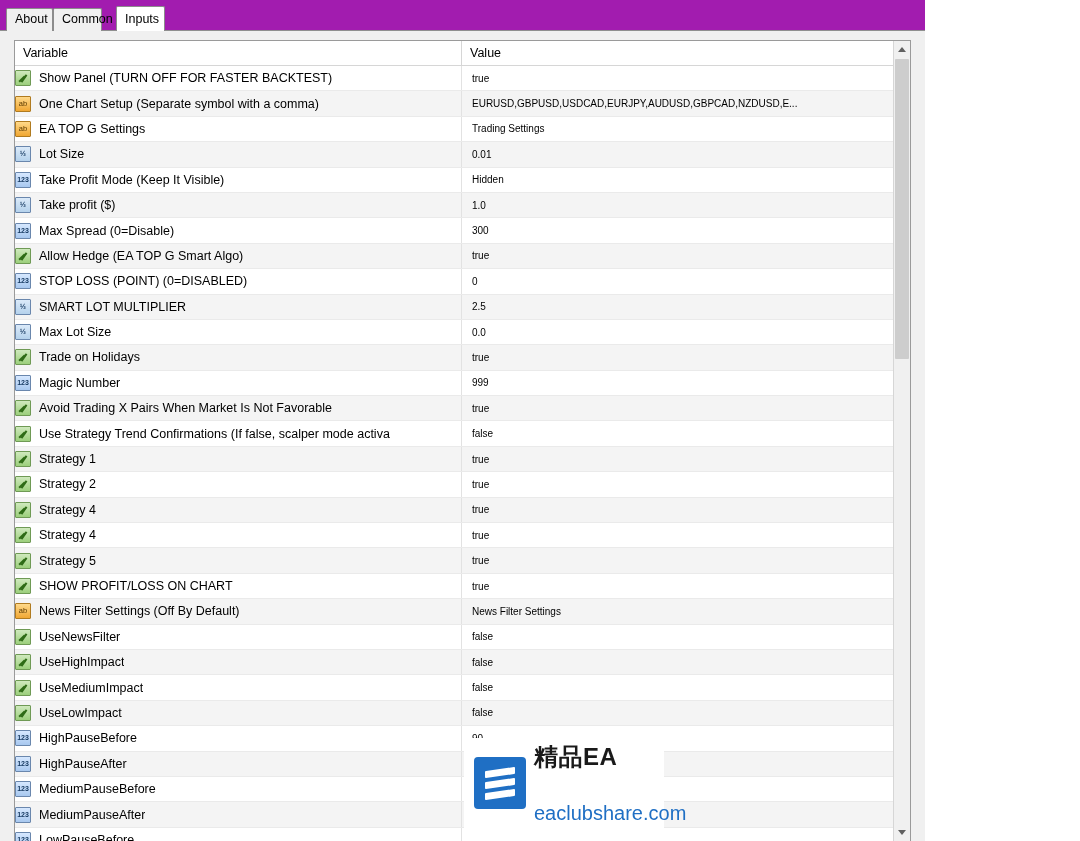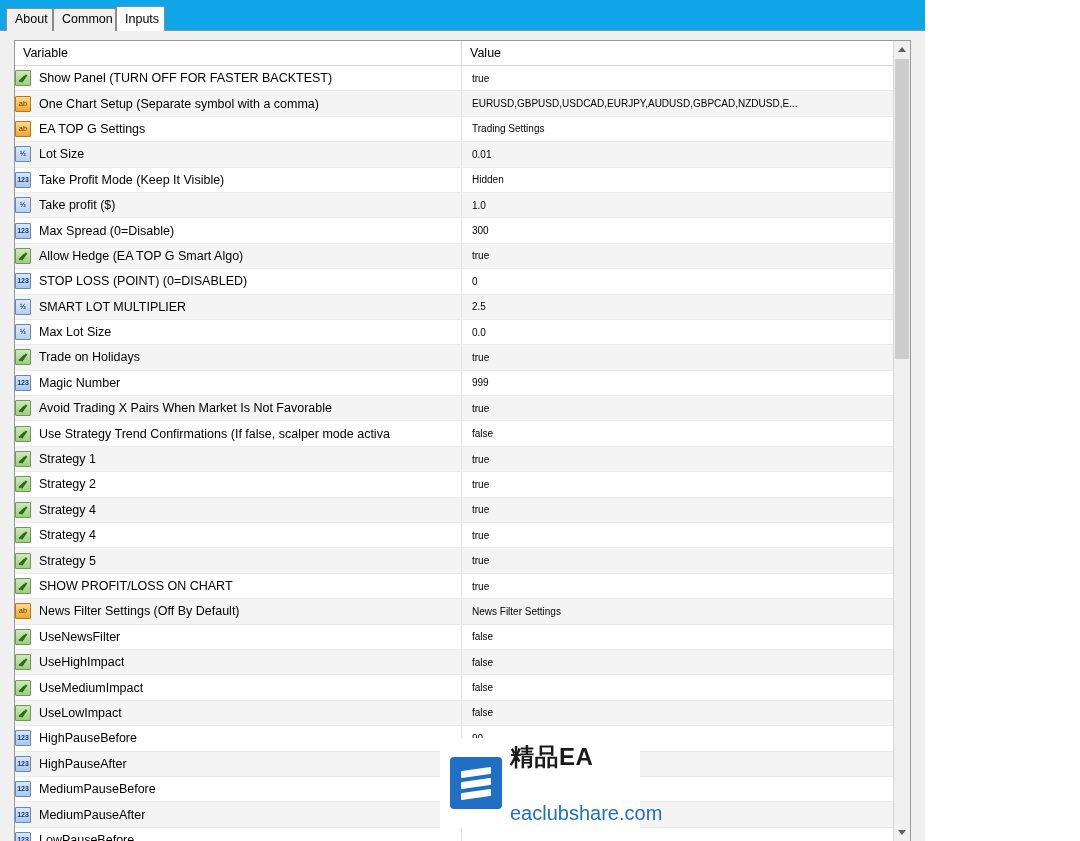--- a/index.html
+++ b/index.html
@@ -21,21 +21,21 @@
     height: 841px;
     background: #f0f0f0;
   }
   
   .tabstrip {
     position: absolute;
     left: 0;
     top: 0;
     width: 925px;
     height: 31px;
-    background: #0ea5e9;
+    background: #a21caf;
     border-bottom: 1px solid #8f8f8f;
     box-sizing: border-box;
   }
   .tab {
     position: absolute;
     top: 8px;
     height: 23px;
     box-sizing: border-box;
     border: 1px solid #8c8c8c;
     border-bottom: none;
@@ -228,21 +228,21 @@
     left: 1px;
     top: 18px;
     width: 14px;
     height: 300px;
     background: #cdcdcd;
     border-radius: 1px;
   }
   
   .watermark {
     position: absolute;
-    left: 440px;
+    left: 464px;
     top: 738px;
     width: 200px;
     height: 90px;
     background: #ffffff;
     display: flex;
     align-items: center;
     justify-content: flex-start;
     box-sizing: border-box;
     padding-left: 10px;
     z-index: 20;
@@ -279,21 +279,21 @@
     margin-top: 32px;
   }
 </style>
 </head>
 <body>
 
 <div id="app">
 
   <div class="tabstrip">
     <div class="tab" style="left:6px; width:47px;">About</div>
-    <div class="tab" style="left:53px; width:63px;">Common</div>
+    <div class="tab" style="left:53px; width:49px;">Common</div>
     <div class="tab selected" style="left:116px; width:49px;">Inputs</div>
   </div>
 
   <div class="rightfill"></div>
 
   <div class="grid-wrap">
 
     <div class="grid-header">
       <div class="hcell var">Variable</div>
       <div class="hcell val">Value</div>

